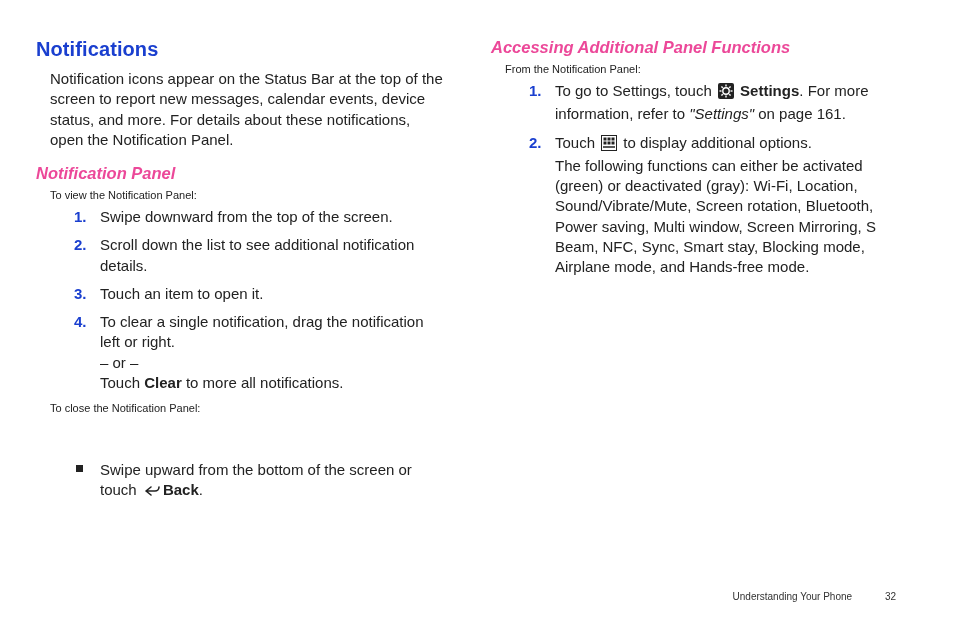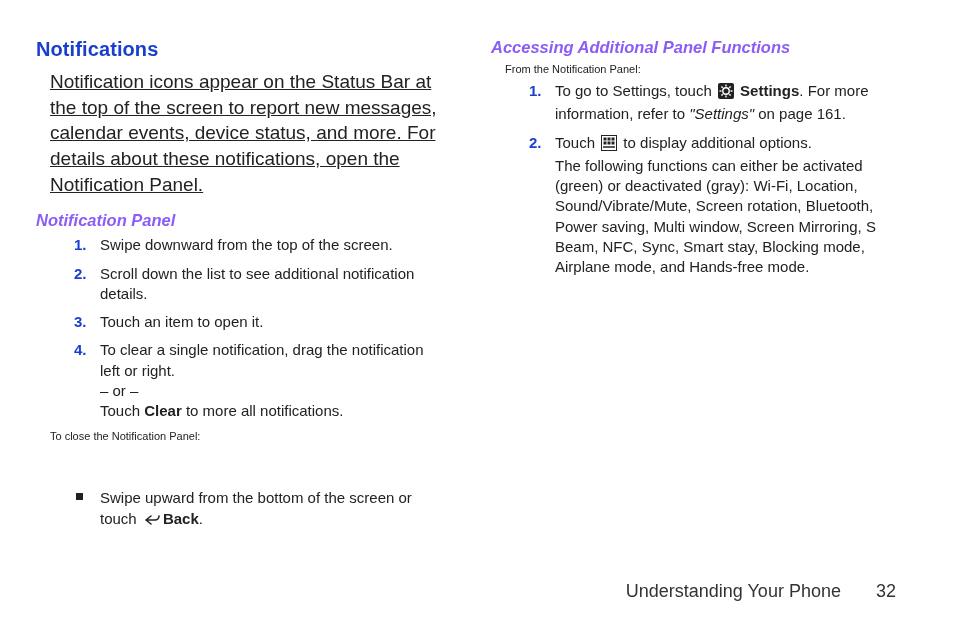--- a/index.html
+++ b/index.html
@@ -28,28 +28,27 @@
     font-weight: 800;
     color: #1a3fcf;
     margin: 0 0 6px 0;
     letter-spacing: 0.1px;
     font-family: Arial, Helvetica, sans-serif;
   }
   h2.sub {
     font-size: 16.5px;
     font-weight: 700;
     font-style: italic;
-    color: #8b5cf6;
+    color: #ec4899;
     margin: 12px 0 4px 0;
   }
   p.body {
     margin: 0 0 6px 0;
     padding-left: 14px;
-    font-size: 19px;
-    text-decoration: underline;
+    font-size: 15px;
   }
   p.body2 {
     margin: 0 0 4px 0;
     padding-left: 14px;
     font-size: 11px;
   }
   ol.num {
     list-style: none;
     margin: 4px 0 6px 0;
     padding-left: 38px;
@@ -89,36 +88,37 @@
   .ital { font-style: italic; }
   .icon {
     display: inline-block;
     vertical-align: -3px;
     margin: 0 2px;
   }
   .footer {
     position: absolute;
     bottom: 34px;
     right: 58px;
-    font-size: 18px;
+    font-size: 10px;
     color: #333;
   }
   .footer .pn {
     margin-left: 30px;
   }
 </style>
 </head>
 <body>
 
 <div class="page">
   <div class="col">
     <h1 class="section">Notifications</h1>
     <p class="body">Notification icons appear on the Status Bar at the top of the screen to report new messages, calendar events, device status, and more. For details about these notifications, open the Notification Panel.</p>
 
     <h2 class="sub">Notification Panel</h2>
+    <p class="body2">To view the Notification Panel:</p>
 
     <ol class="num">
       <li><span class="n">1.</span><span>Swipe downward from the top of the screen.</span></li>
       <li><span class="n">2.</span><span>Scroll down the list to see additional notification details.</span></li>
       <li><span class="n">3.</span><span>Touch an item to open it.</span></li>
       <li><span class="n">4.</span>
         <span>To clear a single notification, drag the notification left or right.</span><br>
         <span>– or –</span><br>
         <span>Touch </span><span class="bold">Clear</span><span> to more all notifications.</span>
       </li>

